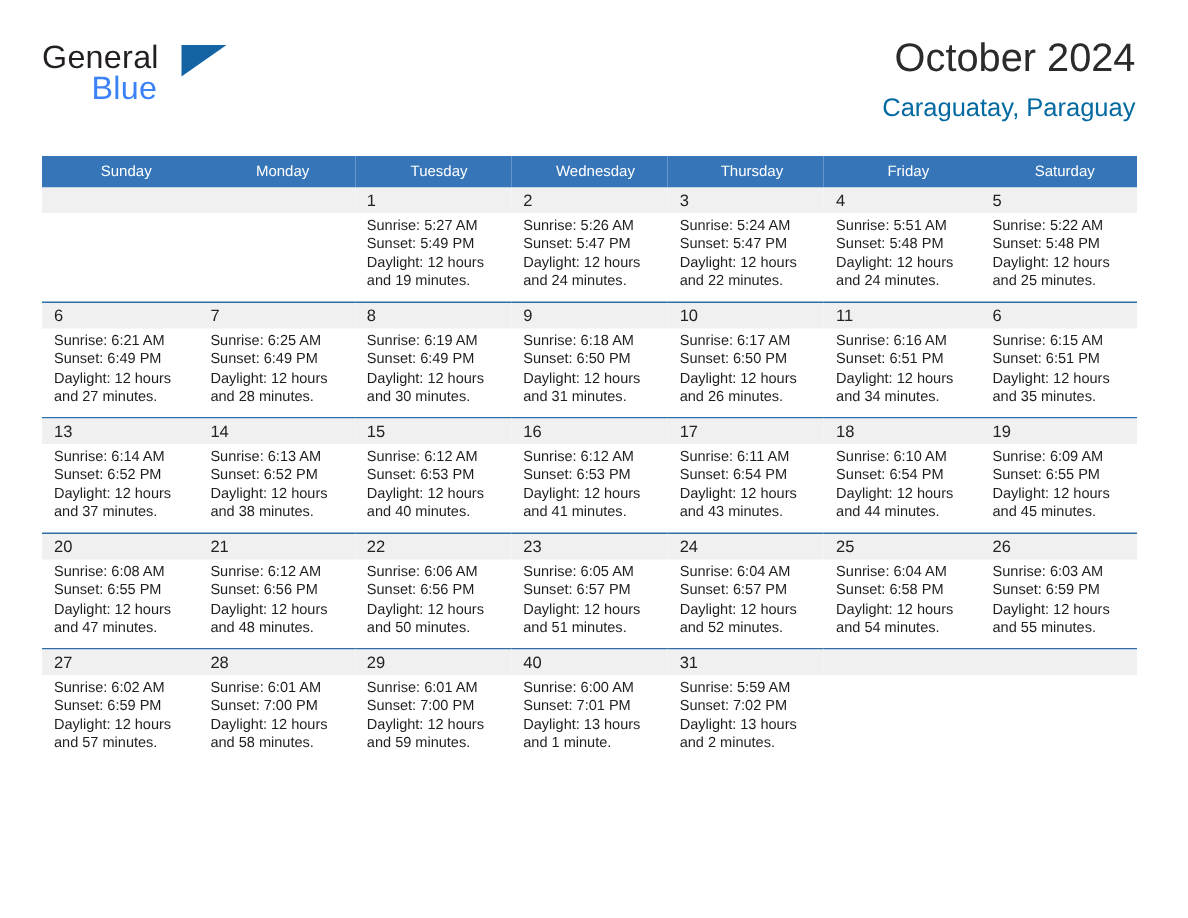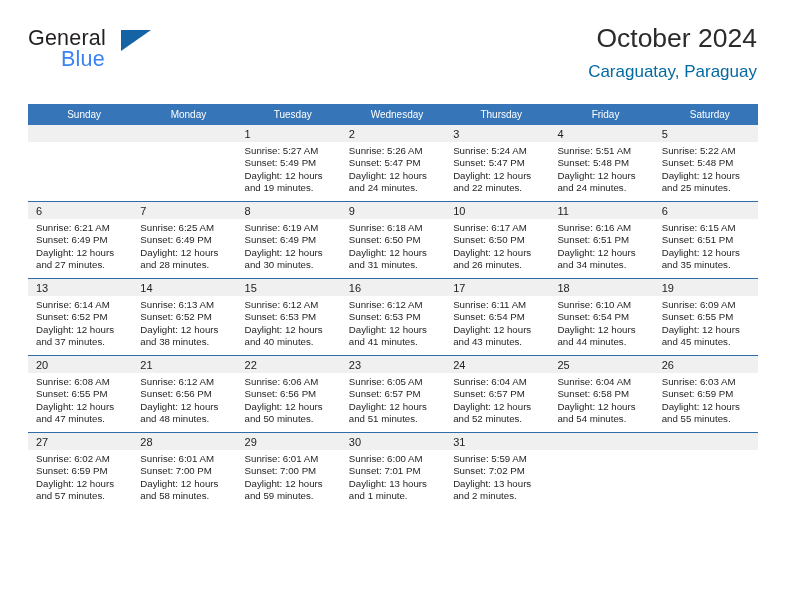--- a/index.html
+++ b/index.html
@@ -507,21 +507,21 @@
               <div class="dayinfo">
                 <div>Sunrise: 6:01 AM</div>
                 <div>Sunset: 7:00 PM</div>
                 <div>Daylight: 12 hours</div>
                 <div>and 59 minutes.</div>
               </div>
             </div>
           </td>
           <td>
             <div class="daycell">
-              <div class="daynum-band">30</div>
+              <div class="daynum-band">40</div>
               <div class="dayinfo">
                 <div>Sunrise: 6:00 AM</div>
                 <div>Sunset: 7:01 PM</div>
                 <div>Daylight: 13 hours</div>
                 <div>and 1 minute.</div>
               </div>
             </div>
           </td>
           <td>
             <div class="daycell">

